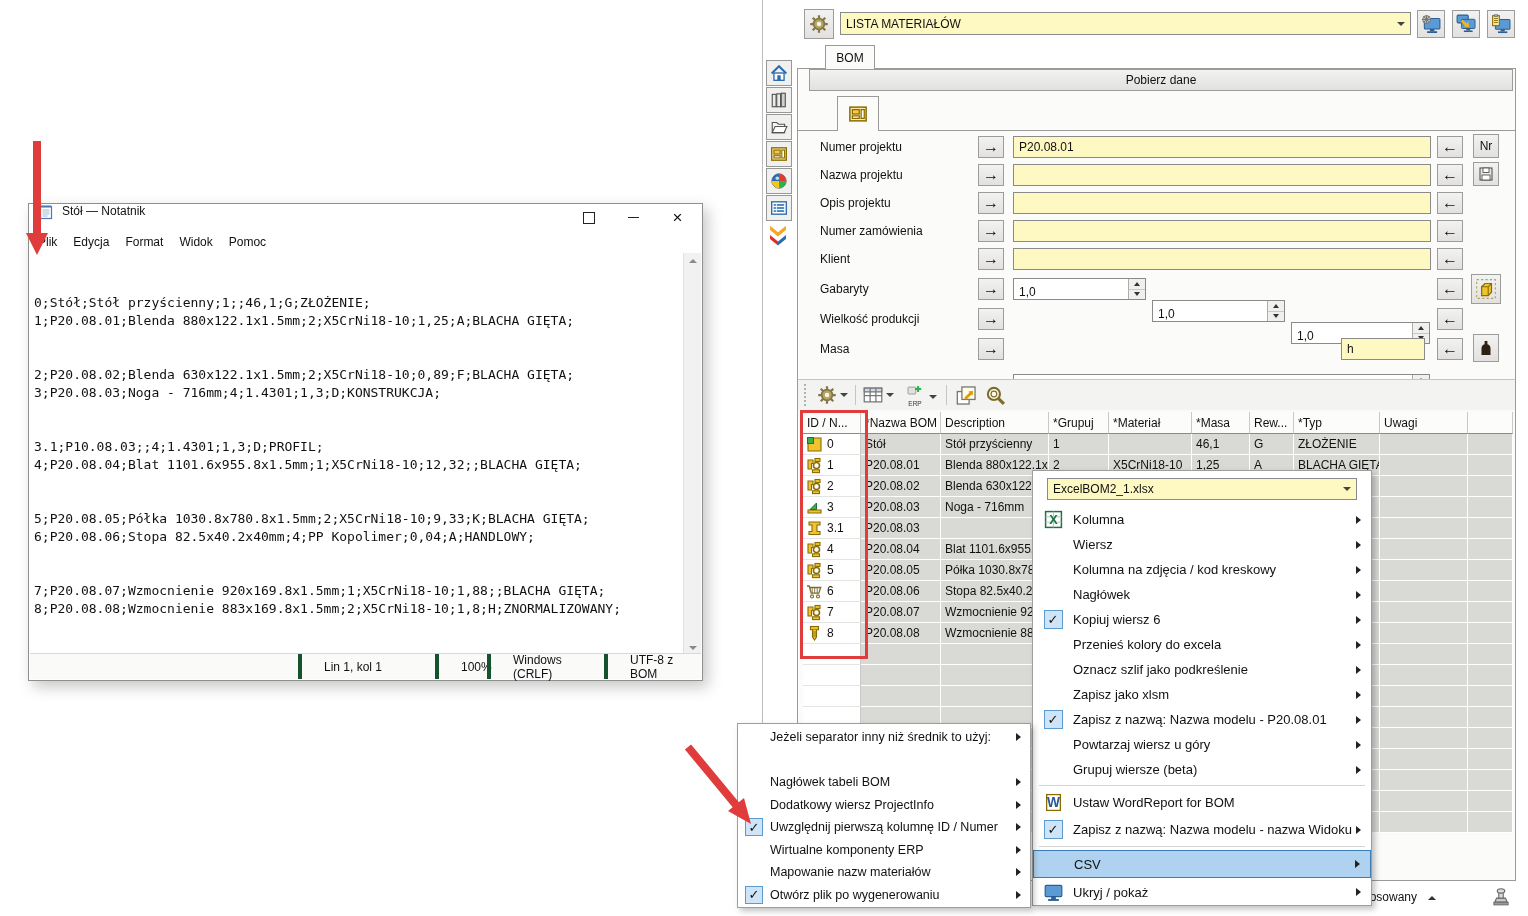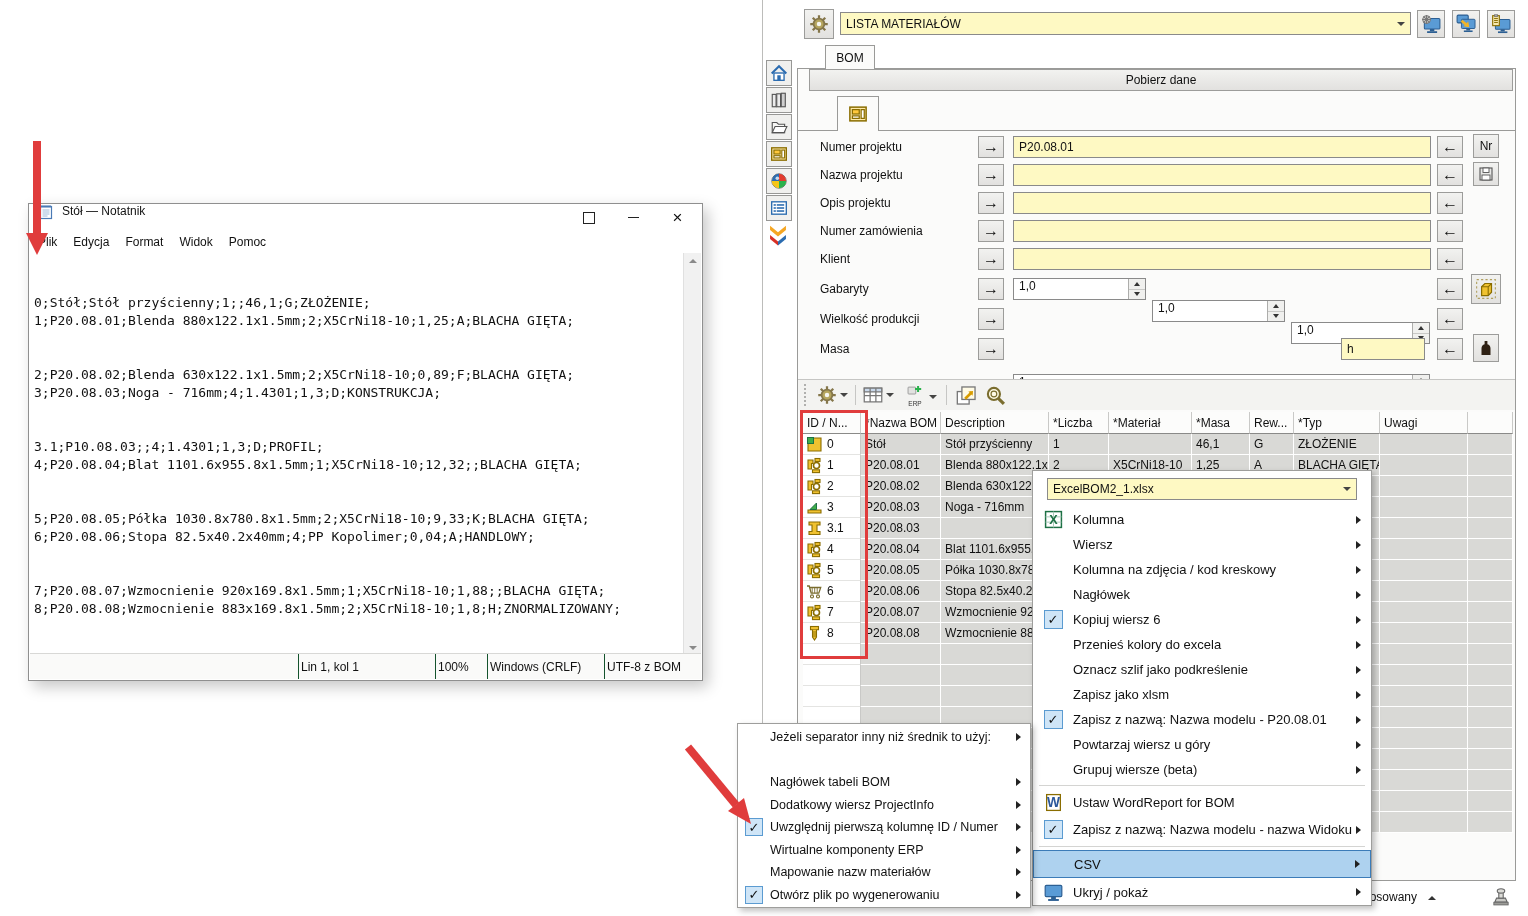--- a/index.html
+++ b/index.html
@@ -11,21 +11,21 @@
        align-items:center;justify-content:center;box-sizing:border-box;}
   .input{background:#fef9c3;border:1px solid #8a8a8a;box-sizing:border-box;display:flex;
          align-items:center;padding:0 5px;font-size:12px;}
   .cdown{width:0;height:0;border-left:4px solid transparent;border-right:4px solid transparent;
          border-top:4px solid #444;}
   .cup{width:0;height:0;border-left:4px solid transparent;border-right:4px solid transparent;
        border-bottom:4px solid #444;}
   .marrow{width:0;height:0;border-top:4px solid transparent;border-bottom:4px solid transparent;
           border-left:5px solid #222;}
   .spin{position:relative;background:#fff;border:1px solid #8a8a8a;box-sizing:border-box;
-        display:flex;align-items:flex-start;padding:0 5px;font-size:12px;}
+        display:flex;align-items:flex-end;padding:0 5px;font-size:12px;}
   .spbtns{position:absolute;right:0;top:0;bottom:0;width:16px;border-left:1px solid #adadab;
           display:flex;flex-direction:column;}
   .spbtns div{flex:1;background:#f0f0ee;display:flex;align-items:center;justify-content:center;}
   .spbtns div:first-child{border-bottom:1px solid #c9c9c7;}
   .spbtns .t{width:0;height:0;border-left:3px solid transparent;border-right:3px solid transparent;}
   .spbtns .tu{border-bottom:4px solid #333;}
   .spbtns .td{border-top:4px solid #333;}
   
   .np{left:28px;top:203px;width:675px;height:478px;background:#fff;border:1px solid #8f8f8f;
       box-shadow:5px 6px 14px rgba(0,0,0,.22);box-sizing:border-box;}
@@ -34,21 +34,21 @@
   .np-wbtn{width:45px;height:27px;display:flex;align-items:center;justify-content:center;font-size:14px;}
   .np-menu{height:22px;display:flex;align-items:center;font-size:12px;}
   .np-menu span{padding:0 8px;}
   .np-body{position:absolute;left:1px;right:1px;top:49px;height:403px;background:#fff;overflow:hidden;}
   .np-text{position:absolute;left:4px;top:5px;right:20px;font-family:"DejaVu Sans Mono",monospace;
            font-size:13px;line-height:18px;white-space:pre;}
   .np-scroll{position:absolute;right:0;top:0;width:17px;height:403px;background:#f1f1f1;
              border-left:1px solid #e0e0e0;}
   .np-status{position:absolute;left:1px;right:1px;bottom:1px;height:25px;background:#fafaf9;
              border-top:1px solid #d8d8d6;display:flex;font-size:12px;align-items:stretch;}
-  .np-cell{border-left:1px solid #14532d;display:flex;align-items:center;padding-left:2px;box-sizing:border-box;}
+  .np-cell{border-left:4px solid #14532d;display:flex;align-items:center;padding-left:22px;box-sizing:border-box;}
   
   .vt-btn{width:26px;height:26px;background:#f0f0ee;border:1px solid #979795;display:flex;
           align-items:center;justify-content:center;box-sizing:border-box;}
   .tabbox{background:#fbfbfa;border:1px solid #9a9a98;border-bottom:none;box-sizing:border-box;
           display:flex;align-items:center;justify-content:center;font-size:12px;margin-left:28px;}
   .panel{background:#fbfbfa;border:1px solid #9a9a98;box-sizing:border-box;}
   .flabel{font-size:12px;display:flex;align-items:center;}
   
   .thead,.trow{display:grid;grid-template-columns:58px 80px 108px 60px 83px 58px 44px 86px 88px 45px;}
   .th{background:#fcfcfb;border-right:1px solid #c9c9c7;border-bottom:1px solid #8a8a88;
@@ -470,21 +470,21 @@
           <use href="#i-mag"></use>
         </svg>
       </div>
   </div>
 
   <div class="abs" style="left:803px;top:412px;width:710px">
     <div class="thead">
       <div class="th">ID / N...</div>
       <div class="th">*Nazwa BOM</div>
       <div class="th">Description</div>
-      <div class="th">*Liczba</div>
+      <div class="th">*Grupuj</div>
       <div class="th">*Materiał</div>
       <div class="th">*Masa</div>
       <div class="th">Rew...</div>
       <div class="th">*Typ</div>
       <div class="th">Uwagi</div>
       <div class="th"></div>
     </div>
 
     <div class="trow">
       <div class="tc tid">

